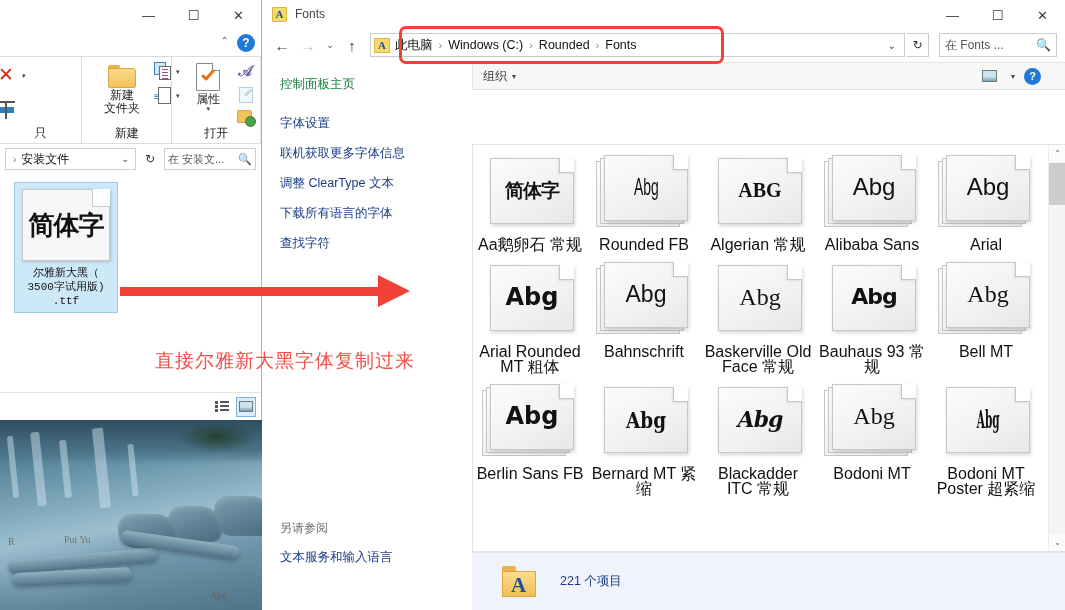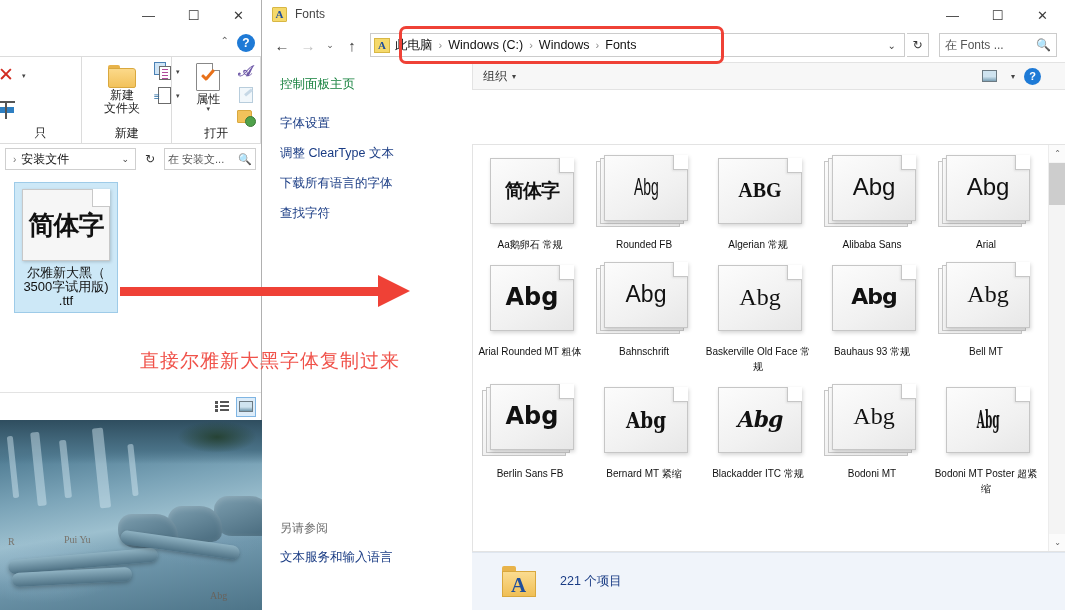--- a/index.html
+++ b/index.html
@@ -134,42 +134,42 @@
   .file-item { position:absolute; left:14px; top:8px; width:104px;
     background:#cde8f7; border:1px solid #9ecbe8; padding:6px 4px 4px; }
   .file-thumb { width:88px; height:72px; margin:0 auto; background:#f6f6f6;
     border:1px solid #c8c8c8; position:relative;
     box-shadow: 1px 1px 3px rgba(0,0,0,.18); }
   .file-thumb .corner { position:absolute; right:-1px; top:-1px; width:18px; height:18px;
     background:#fff; border-left:1px solid #c8c8c8; border-bottom:1px solid #c8c8c8; }
   .file-thumb .glyph { position:absolute; inset:0; display:flex; align-items:center;
     justify-content:center; font-size:26px; font-weight:bold; color:#111;
     font-family:"DejaVu Sans", sans-serif; letter-spacing:-1px; }
-  .file-name { margin-top:5px; text-align:center; font-size:13px; color:#111; line-height:14px; }
+  .file-name { margin-top:5px; text-align:center; font-size:11px; color:#111; line-height:14px;font-family:Liberation Mono, monospace; }
 
   .lw-statusbar { position:absolute; left:0; bottom:0; width:262px; height:28px;
     background:#fff; border-top:1px solid #e3e3e3; display:flex;
     align-items:center; justify-content:flex-end; padding-right:6px; gap:4px; }
   .view-btn { width:20px; height:20px; display:flex; align-items:center;
               justify-content:center; }
   .view-btn.active { border:1px solid #7fb5e3; background:#dcecf9; }
   .detail-ico { width:14px; height:11px; position:relative; }
   .detail-ico i { position:absolute; left:0; width:3px; height:3px; background:#555; }
   .detail-ico b { position:absolute; left:5px; width:9px; height:2px; background:#555; }
   .thumb-ico { width:14px; height:11px; background:linear-gradient(180deg,#cfe3ef 55%,#6f97ac);
                border:1px solid #6d7a82; }
 
   
   .arrow { position:absolute; left:120px; top:283px; width:290px; height:16px; }
   .arrow .shaft { position:absolute; left:0; top:4px; width:258px; height:9px;
     background:#ef4136; }
   .arrow .head { position:absolute; right:0; top:-8px; width:0; height:0;
     border-top:16px solid transparent; border-bottom:16px solid transparent;
     border-left:32px solid #ef4136; }
-  .anno-text { position:absolute; left:140px; top:348px; color:#f0524a;
+  .anno-text { position:absolute; left:155px; top:348px; color:#f0524a;
     font-size:19px; letter-spacing:1px; white-space:nowrap; }
   .red-rect { position:absolute; left:399px; top:26px; width:325px; height:38px;
     border:3px solid #ef4136; border-radius:7px; pointer-events:none; }
 
   
   .fonts-win { position:absolute; left:262px; top:0; width:803px; height:610px;
     background:#ffffff; }
   .fw-title { position:relative; height:28px; background:#fff; display:flex; align-items:center; }
   .fw-title .appico { margin-left:10px; width:15px; height:15px; background:#f5d96b;
     border:1px solid #d8b744; color:#1f4e9c; font-size:11px; font-weight:bold;
@@ -230,21 +230,21 @@
   .sheet.s2 { left:4px; top:3px; width:84px; height:66px; }
   .sheet.s1 { left:8px; top:0px; width:84px; height:66px;
     box-shadow: 1px 2px 4px rgba(0,0,0,.16); }
   .sheet.single { left:8px; top:3px; width:84px; height:66px;
     box-shadow: 1px 2px 4px rgba(0,0,0,.16); }
   .sheet .fold { position:absolute; right:-1px; top:-1px; width:15px; height:15px;
     background:#fff; border-left:1px solid #c6c6c6; border-bottom:1px solid #c6c6c6;
     box-shadow:-1px 1px 2px rgba(0,0,0,.08); }
   .sheet .sample { position:absolute; inset:0; display:flex; align-items:center;
     justify-content:center; color:#111; padding-bottom:2px; }
-  .fname { margin-top:4px; width:110px; text-align:center; font-size:10px;
+  .fname { margin-top:4px; width:110px; text-align:center; font-size:16px;
     color:#111; line-height:15px; }
 
   
   .smp { line-height:1; }
   .smp-hei { font-family:"DejaVu Sans", sans-serif; font-weight:bold; font-size:19px;
              letter-spacing:-1px; }
   .smp-cond { font-family:"Liberation Sans", sans-serif; font-size:24px;
               transform: scaleX(.58); font-weight:300; }
   .smp-serifcap { font-family:"Liberation Serif", serif; font-size:20px; font-weight:bold;
                   font-variant: small-caps; letter-spacing:0px; }
@@ -446,37 +446,38 @@
       <div class="navbtn dim">→</div>
       <div class="navbtn small">⌄</div>
       <div class="navbtn">↑</div>
 
       <div class="fw-addr">
         <span class="ico">A</span>
         <span>此电脑</span>
         <span class="sep">›</span>
         <span>Windows (C:)</span>
         <span class="sep">›</span>
-        <span>Windows</span>
+        <span>Rounded</span>
         <span class="sep">›</span>
         <span>Fonts</span>
         <span class="dd">⌄</span>
       </div>
       <div class="fw-refresh">↻</div>
       <div class="fw-search">
         <span>在 Fonts ...</span>
         <span class="mag">🔍</span>
       </div>
     </div>
 
     <div class="fw-body">
 
       <div class="fw-left">
         <div class="cp-home">控制面板主页</div>
         <div class="cp-link">字体设置</div>
+        <div class="cp-link">联机获取更多字体信息</div>
         <div class="cp-link">调整 ClearType 文本</div>
         <div class="cp-link">下载所有语言的字体</div>
         <div class="cp-link">查找字符</div>
 
         <div class="seealso">
           <div class="hd">另请参阅</div>
           <div class="lk">文本服务和输入语言</div>
         </div>
       </div>
 

